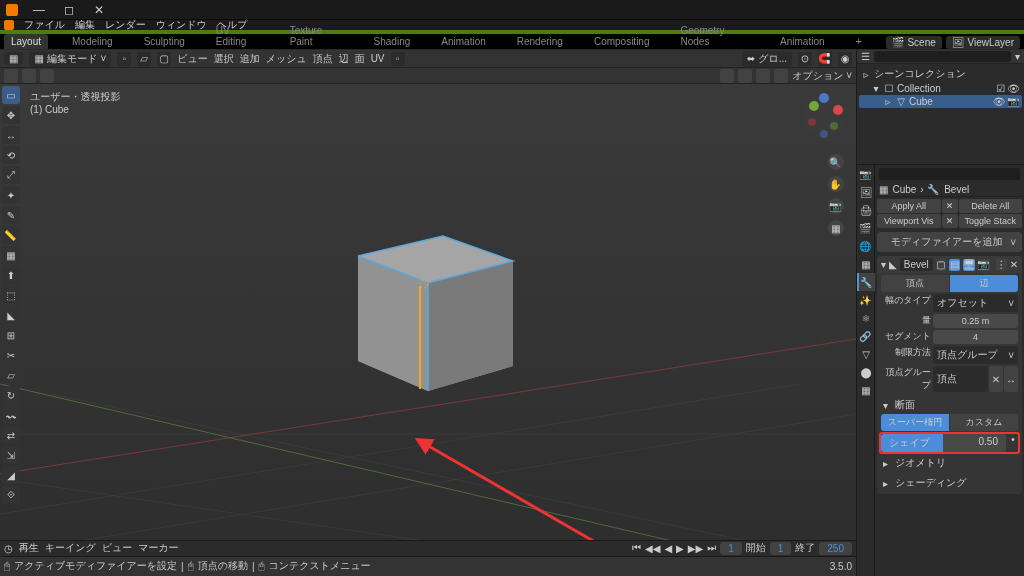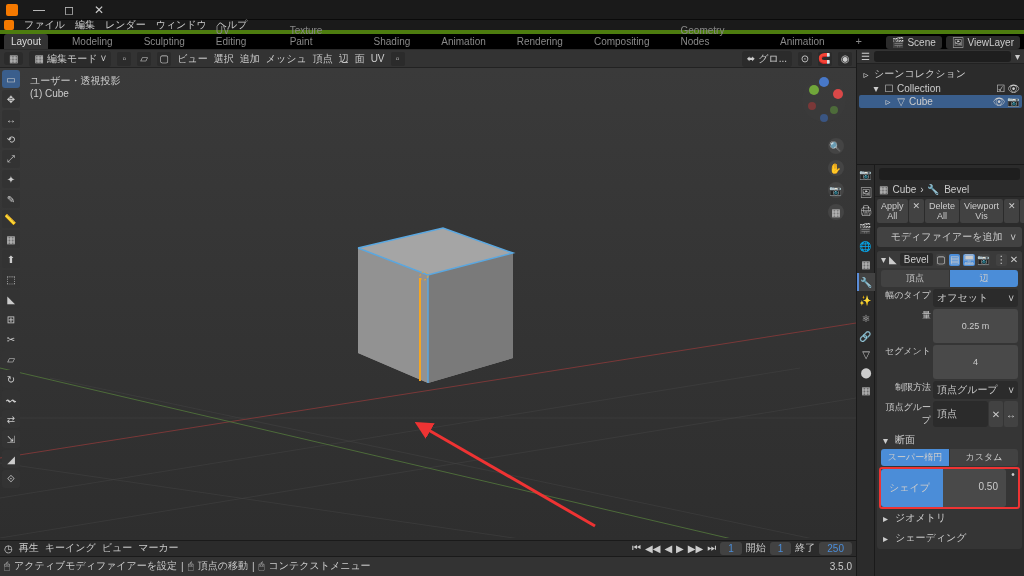--- a/index.html
+++ b/index.html
@@ -49,38 +49,38 @@
 .out-row .ico{width:10px;height:10px;display:flex;align-items:center;justify-content:center}
 .out-row .vis{margin-left:auto;display:flex;gap:2px}
 .props{flex:1;display:flex}
 .props-tabs{width:18px;background:#2b2b2b;display:flex;flex-direction:column;border-right:1px solid #1a1a1a}
 .ptab{width:18px;height:18px;display:flex;align-items:center;justify-content:center;cursor:pointer}
 .ptab.active{background:#424242;border-left:2px solid #5a8dd8}
 .props-body{flex:1;display:flex;flex-direction:column;overflow:hidden}
 .props-search{height:18px;display:flex;align-items:center;padding:0 4px}
 .props-search input{flex:1;background:#1e1e1e;border:none;border-radius:3px;height:12px;color:#ccc;padding:0 4px}
 .breadcrumb{height:14px;display:flex;align-items:center;padding:0 4px;gap:4px;border-bottom:1px solid #222}
-.mod-ops{display:flex;flex-direction:row;padding:2px;gap:1px}
+.mod-ops{display:flex;flex-direction:column;padding:2px;gap:1px}
 .mod-ops .row{display:flex;gap:1px}
 .mod-ops .btn{flex:1;background:#424242;padding:2px 4px;text-align:center;border-radius:2px;cursor:pointer;font-size:9px}
 .add-mod{background:#424242;padding:3px 6px;text-align:center;cursor:pointer;display:flex;align-items:center;border-radius:3px;margin:2px}
 .mod-panel{background:#353535;margin:2px;border-radius:3px}
 .mod-head{display:flex;align-items:center;padding:2px 4px;gap:3px;background:#3a3a3a;border-radius:3px 3px 0 0}
 .mod-head .name{background:#2b2b2b;padding:1px 4px;border-radius:2px}
 .mod-head .ic{width:12px;height:12px;background:#424242;border-radius:2px;cursor:pointer;display:flex;align-items:center;justify-content:center}
 .mod-head .ic.active{background:#4b8dd8}
 .mod-body{padding:2px 4px;display:flex;flex-direction:column;gap:2px}
 .toggle-row{display:flex;gap:1px}
 .toggle-row .tgl{flex:1;padding:2px;text-align:center;background:#424242;cursor:pointer;font-size:9px}
 .toggle-row .tgl.active{background:#4b8dd8}
 .toggle-row .tgl:first-child{border-radius:3px 0 0 3px}
 .toggle-row .tgl:last-child{border-radius:0 3px 3px 0}
 .prop-row{display:flex;gap:2px}
 .prop-row .lbl{width:50px;text-align:right;font-size:9px}
-.prop-row .val{flex:1;background:#494949;padding:12px 4px;text-align:center;border-radius:3px;font-size:9px}
+.prop-row .val{flex:1;background:#494949;padding:2px 4px;text-align:center;border-radius:3px;font-size:9px}
 .prop-row .dd{flex:1;background:#2b2b2b;padding:2px 4px;border-radius:3px;font-size:9px;display:flex;align-items:center}
 .sub-panel{margin-top:2px}
 .sub-head{display:flex;align-items:center;gap:4px;padding:2px;cursor:pointer}
 .sub-head .chev{width:8px}
 .highlight{position:relative}
 .highlight::before{content:'';position:absolute;inset:-2px;border:2px solid #e33;border-radius:3px;pointer-events:none}
 .vg-row{display:flex;gap:1px}
 .vg-row .dd{flex:1;background:#2b2b2b;padding:2px 4px;border-radius:3px;font-size:9px}
 .vg-row .ic{width:14px;background:#424242;border-radius:2px;display:flex;align-items:center;justify-content:center;cursor:pointer}
 .cube-svg{position:absolute;left:50%;top:50%;transform:translate(-50%,-55%);pointer-events:none}
@@ -140,20 +140,31 @@
       <span>頂点</span>
       <span>辺</span>
       <span>面</span>
       <span>UV</span>
       <div class="iconbtn">▫</div>
       <div class="sep"></div>
       <div class="dd">⬌ <span>グロ...</span></div>
       <div class="iconbtn">⊙</div>
       <div class="iconbtn">🧲</div>
       <div class="iconbtn">◉</div>
+    </div>
+    <div class="vp-sub">
+      <div class="ib"></div>
+      <div class="ib"></div>
+      <div class="ib"></div>
+      <div class="sep" style="flex:1"></div>
+      <div class="ib"></div>
+      <div class="ib"></div>
+      <div class="ib"></div>
+      <div class="ib"></div>
+      <div class="dd"><span>オプション</span> ˅</div>
     </div>
 
     <div class="viewport">
       <svg class="grid-floor" viewBox="0 0 856 470">
         <g stroke="#444" stroke-width="0.5">
           <line x1="0" y1="350" x2="856" y2="350"></line>
           <line x1="50" y1="310" x2="856" y2="480"></line>
           <line x1="0" y1="430" x2="800" y2="300"></line>
           <line x1="0" y1="395" x2="856" y2="520"></line>
           <line x1="0" y1="470" x2="856" y2="330"></line>

